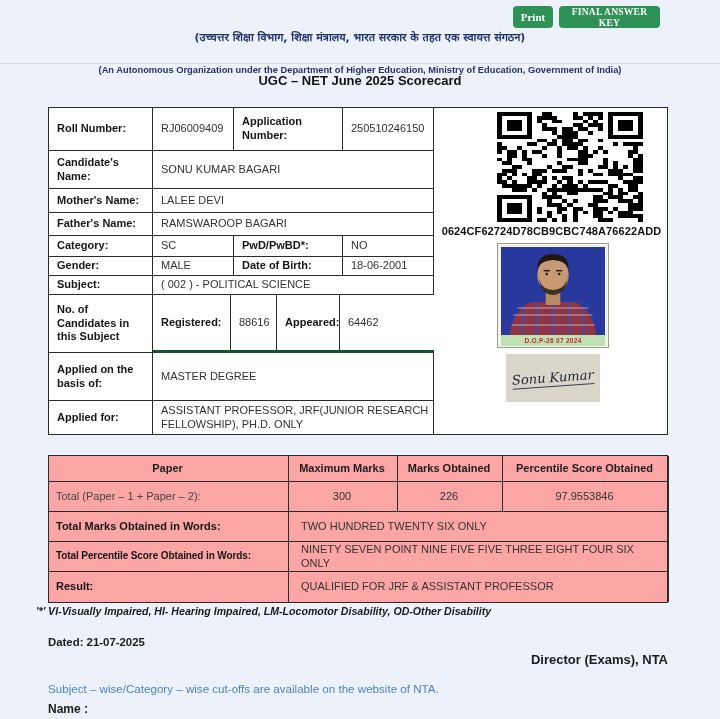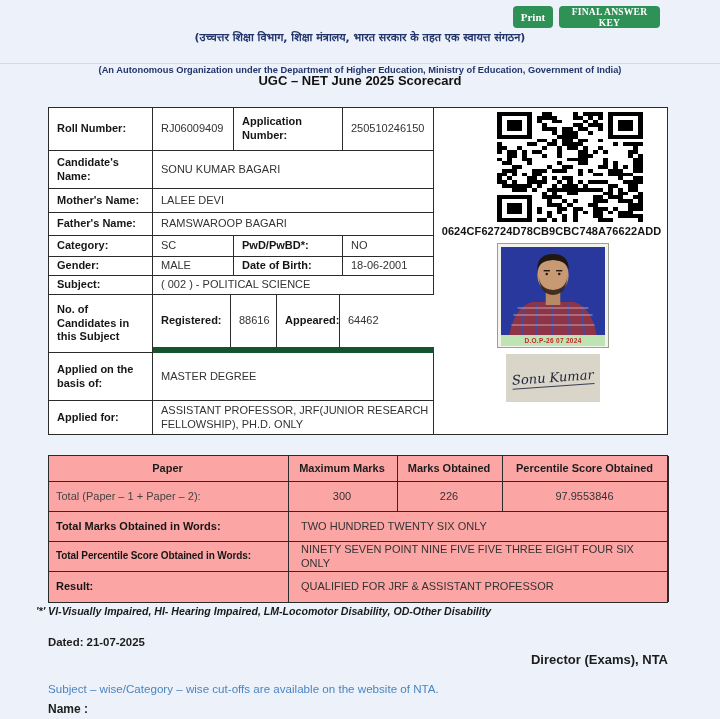--- a/index.html
+++ b/index.html
@@ -32,21 +32,21 @@
   .t1-left{width:385px;display:grid;
     grid-template-columns:104px 81px 109px 91px;
     grid-template-rows:43px 38px 24px 23px 21px 19px 19px 58px 48px 33px;}
   .c{box-sizing:border-box;border-right:1px solid #2b2b2b;border-bottom:1px solid #2b2b2b;
     display:flex;align-items:center;padding:2px 4px 2px 8px;font-size:11px;line-height:1.25;}
   .lbl{font-weight:bold;color:#161616;}
   .val{color:#333;}
   .span3{grid-column:2/5;}
   .no-b{border-bottom:none;}
   .subgrid{grid-column:2/5;display:grid;grid-template-columns:78px 46px 63px 94px;
-    padding:0;box-sizing:border-box;border-right:none;border-bottom:6px solid #14532d;}
+    padding:0;box-sizing:border-box;border-right:none;border-bottom:3px solid #14532d;}
   .subgrid .c{border-bottom:none;}
   .subgrid .c:last-child{border-right:none;}
   .t1-left .c:nth-last-child(-n+2){border-bottom:none;}
   
   .t1-right{width:235px;position:relative;box-sizing:border-box;}
   .qr{position:absolute;left:63px;top:4px;width:146px;height:110px;background:#fff;}
   .qr svg{width:100%;height:100%;display:block;}
   .qr-hash{position:absolute;left:0;top:117px;width:235px;text-align:center;
     font-size:11px;font-weight:bold;color:#141414;letter-spacing:.1px;}
   .photo{position:absolute;left:63px;top:135px;width:112px;height:105px;background:#f4f2ec;

